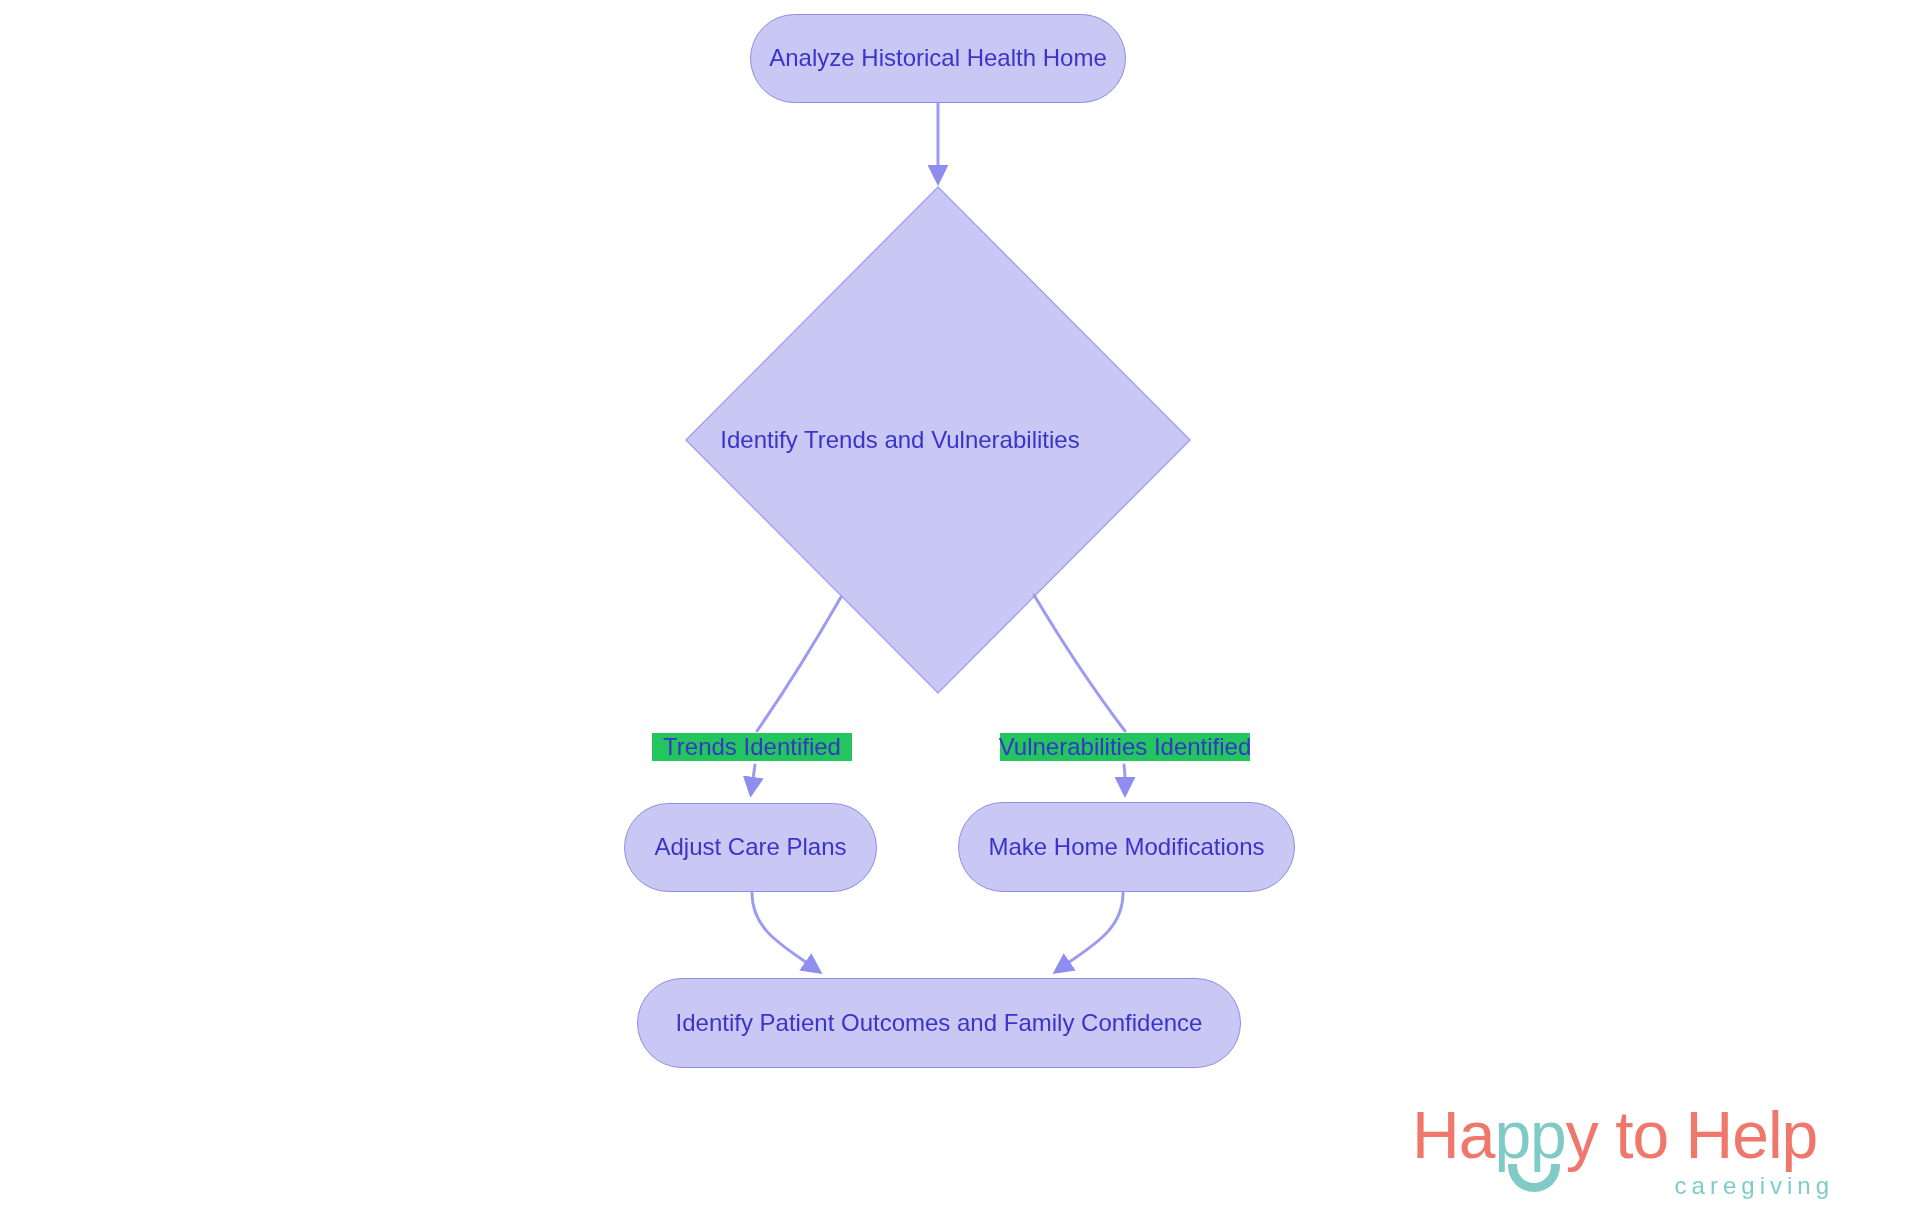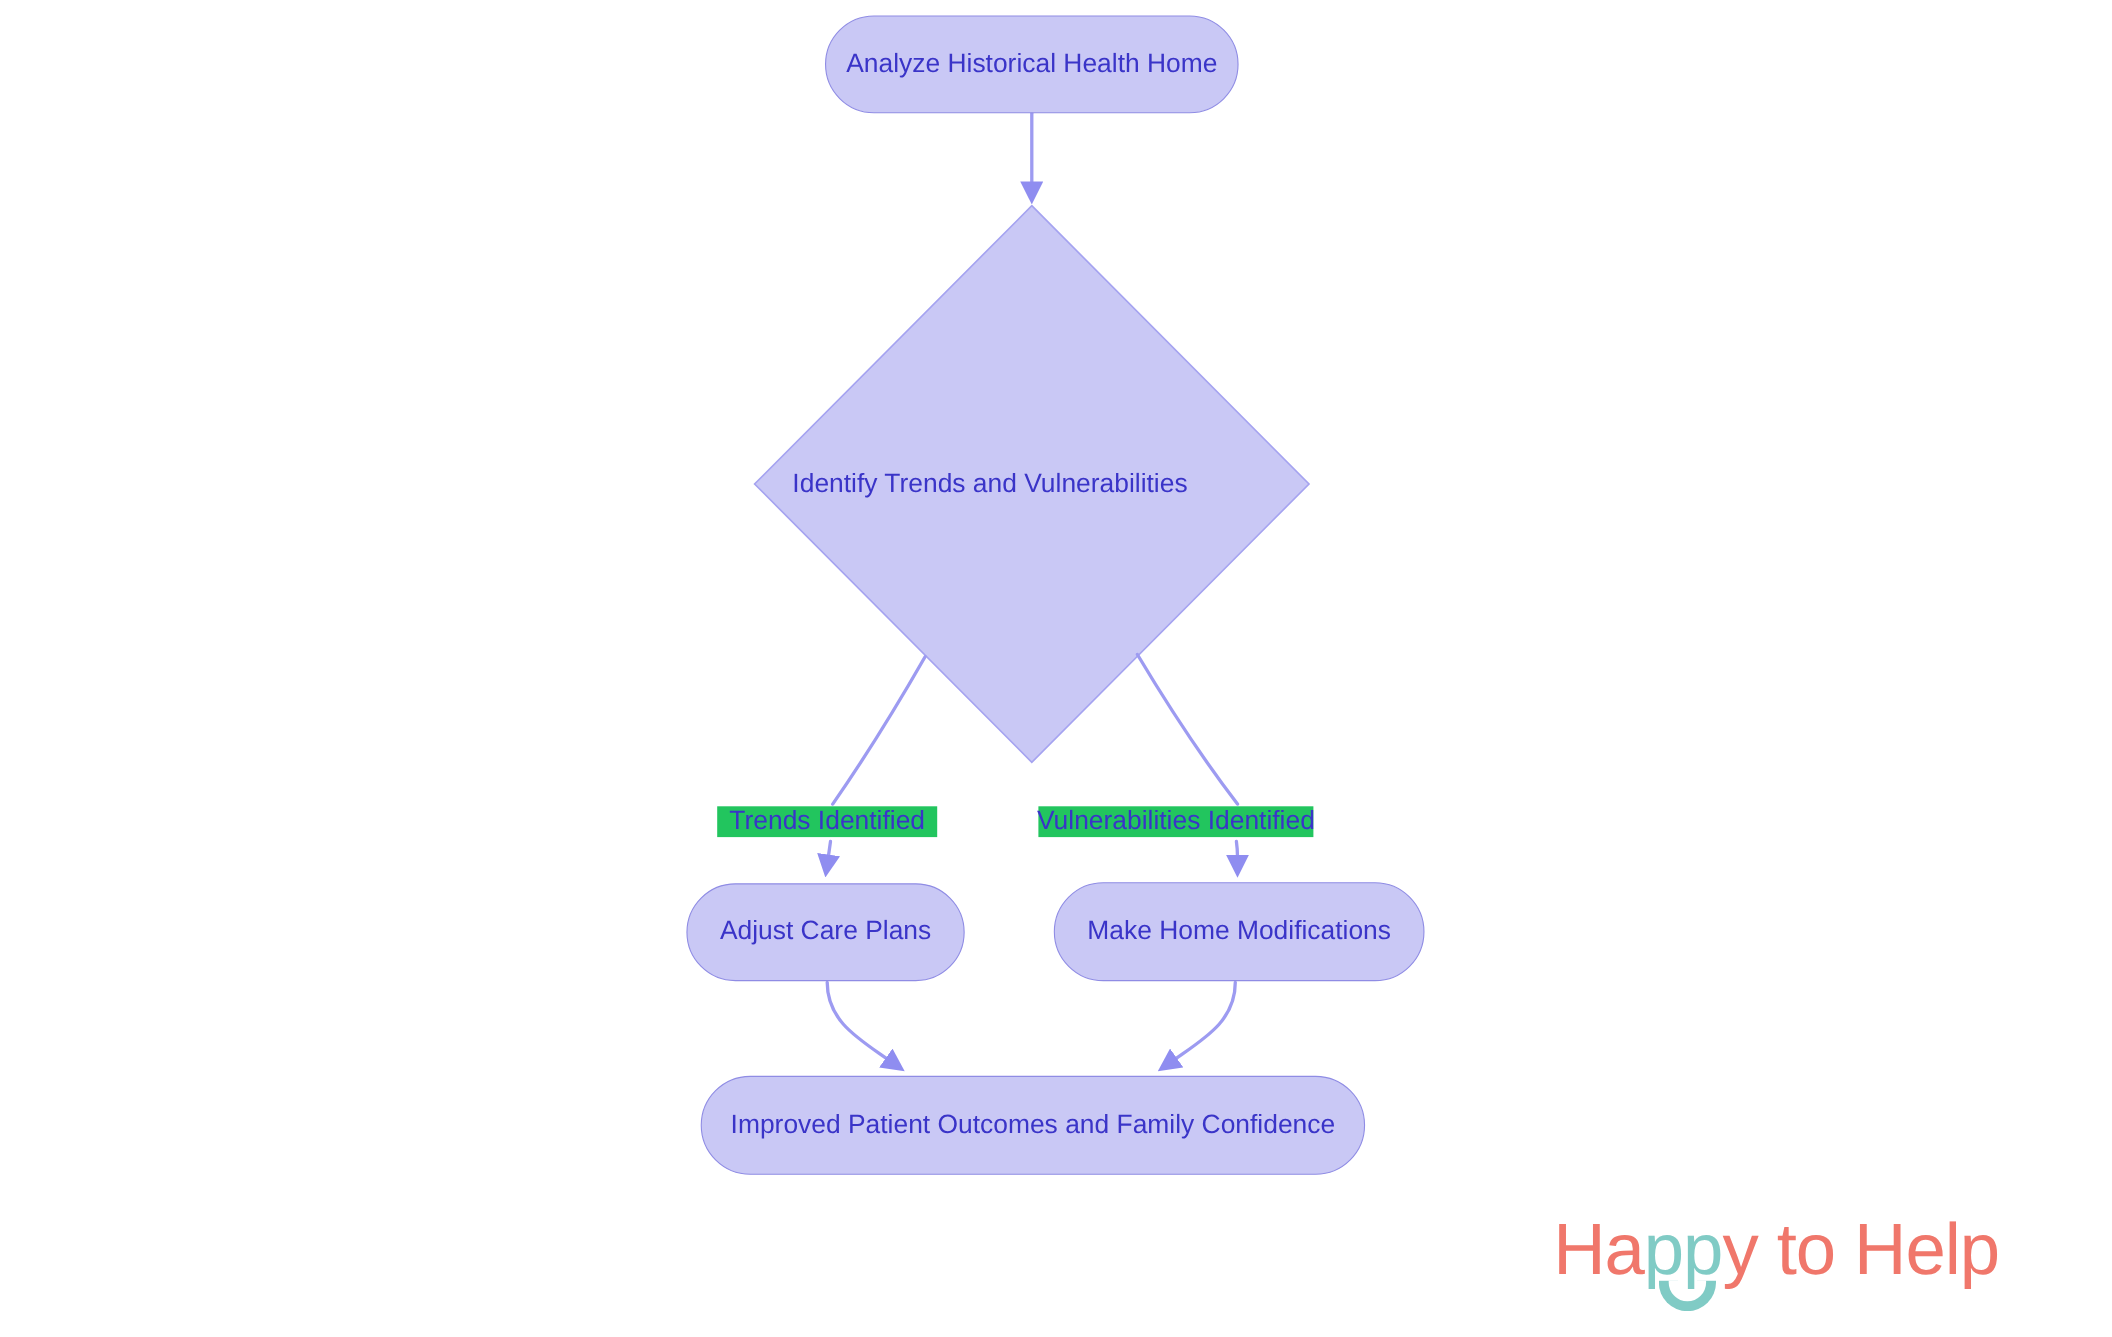--- a/index.html
+++ b/index.html
@@ -57,21 +57,21 @@
   .edge-label{
     position:absolute;
     top:733px;height:28px;
     display:flex;align-items:center;justify-content:center;
     color:var(--node-text);
     font-size:24px;
     white-space:nowrap;
     background:#22c55e;
   }
   .edge-label-trends{left:652px;width:200px;}
-  .edge-label-vulns{left:944px;width:250px;}
+  .edge-label-vulns{left:1000px;width:250px;}
   
   .logo{
     position:absolute;
     left:1412px;top:1102px;width:470px;height:100px;
   }
   .logo-main{
     font-size:66px;
     font-weight:normal;
     letter-spacing:-1px;
     line-height:1;
@@ -129,24 +129,25 @@
 
   <div class="node node-adjust">
     <span>Adjust Care Plans</span>
   </div>
 
   <div class="node node-modify">
     <span>Make Home Modifications</span>
   </div>
 
   <div class="node node-improved">
-    <span>Improved Patient Outcomes and Family Confidence</span>
+    <span>Identify Patient Outcomes and Family Confidence</span>
   </div>
 
   <div class="edge-label edge-label-trends">Trends Identified</div>
   <div class="edge-label edge-label-vulns">Vulnerabilities Identified</div>
 
   <div class="logo">
     <div class="logo-main"><span>Ha</span><span class="teal">pp</span><span>y to Help</span></div>
     <div class="logo-smile"></div>
+    <div class="logo-tagline">caregiving</div>
   </div>
 
 </div>
 
 </body></html>

